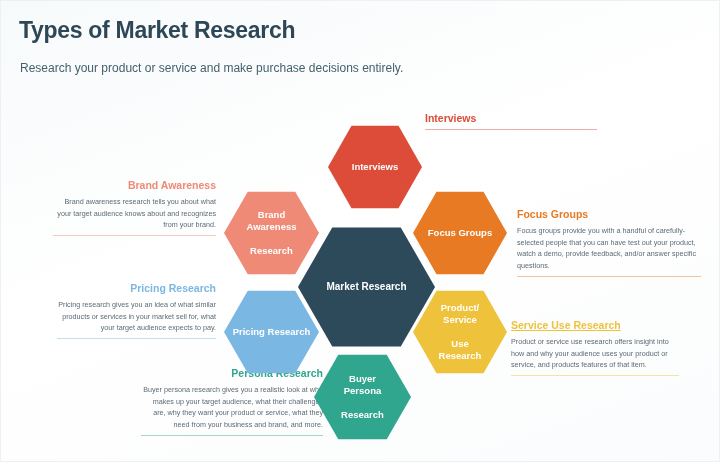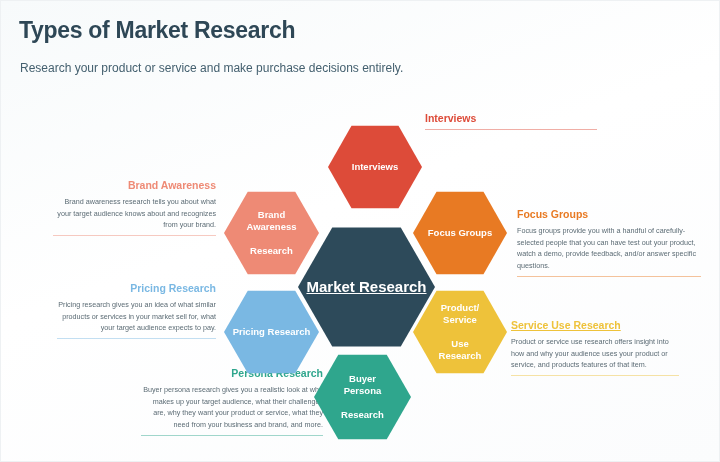--- a/index.html
+++ b/index.html
@@ -51,23 +51,22 @@
     color: #ffffff;
     font-weight: bold;
     line-height: 1.25;
     box-sizing: border-box;
   }
   .hex span { display: block; padding: 0 8px; }
 
   #hex-center {
     left: 297px; top: 224px;
     width: 137px; height: 124px;
-    font-size: 15px;
+    font-size: 10px;
     z-index: 6;
-    text-decoration: underline;
   }
   #hex-interviews {
     left: 327px; top: 123px;
     width: 94px; height: 86px;
     font-size: 9.5px;
     z-index: 5;
   }
   #hex-focus {
     left: 412px; top: 189px;
     width: 94px; height: 86px;

